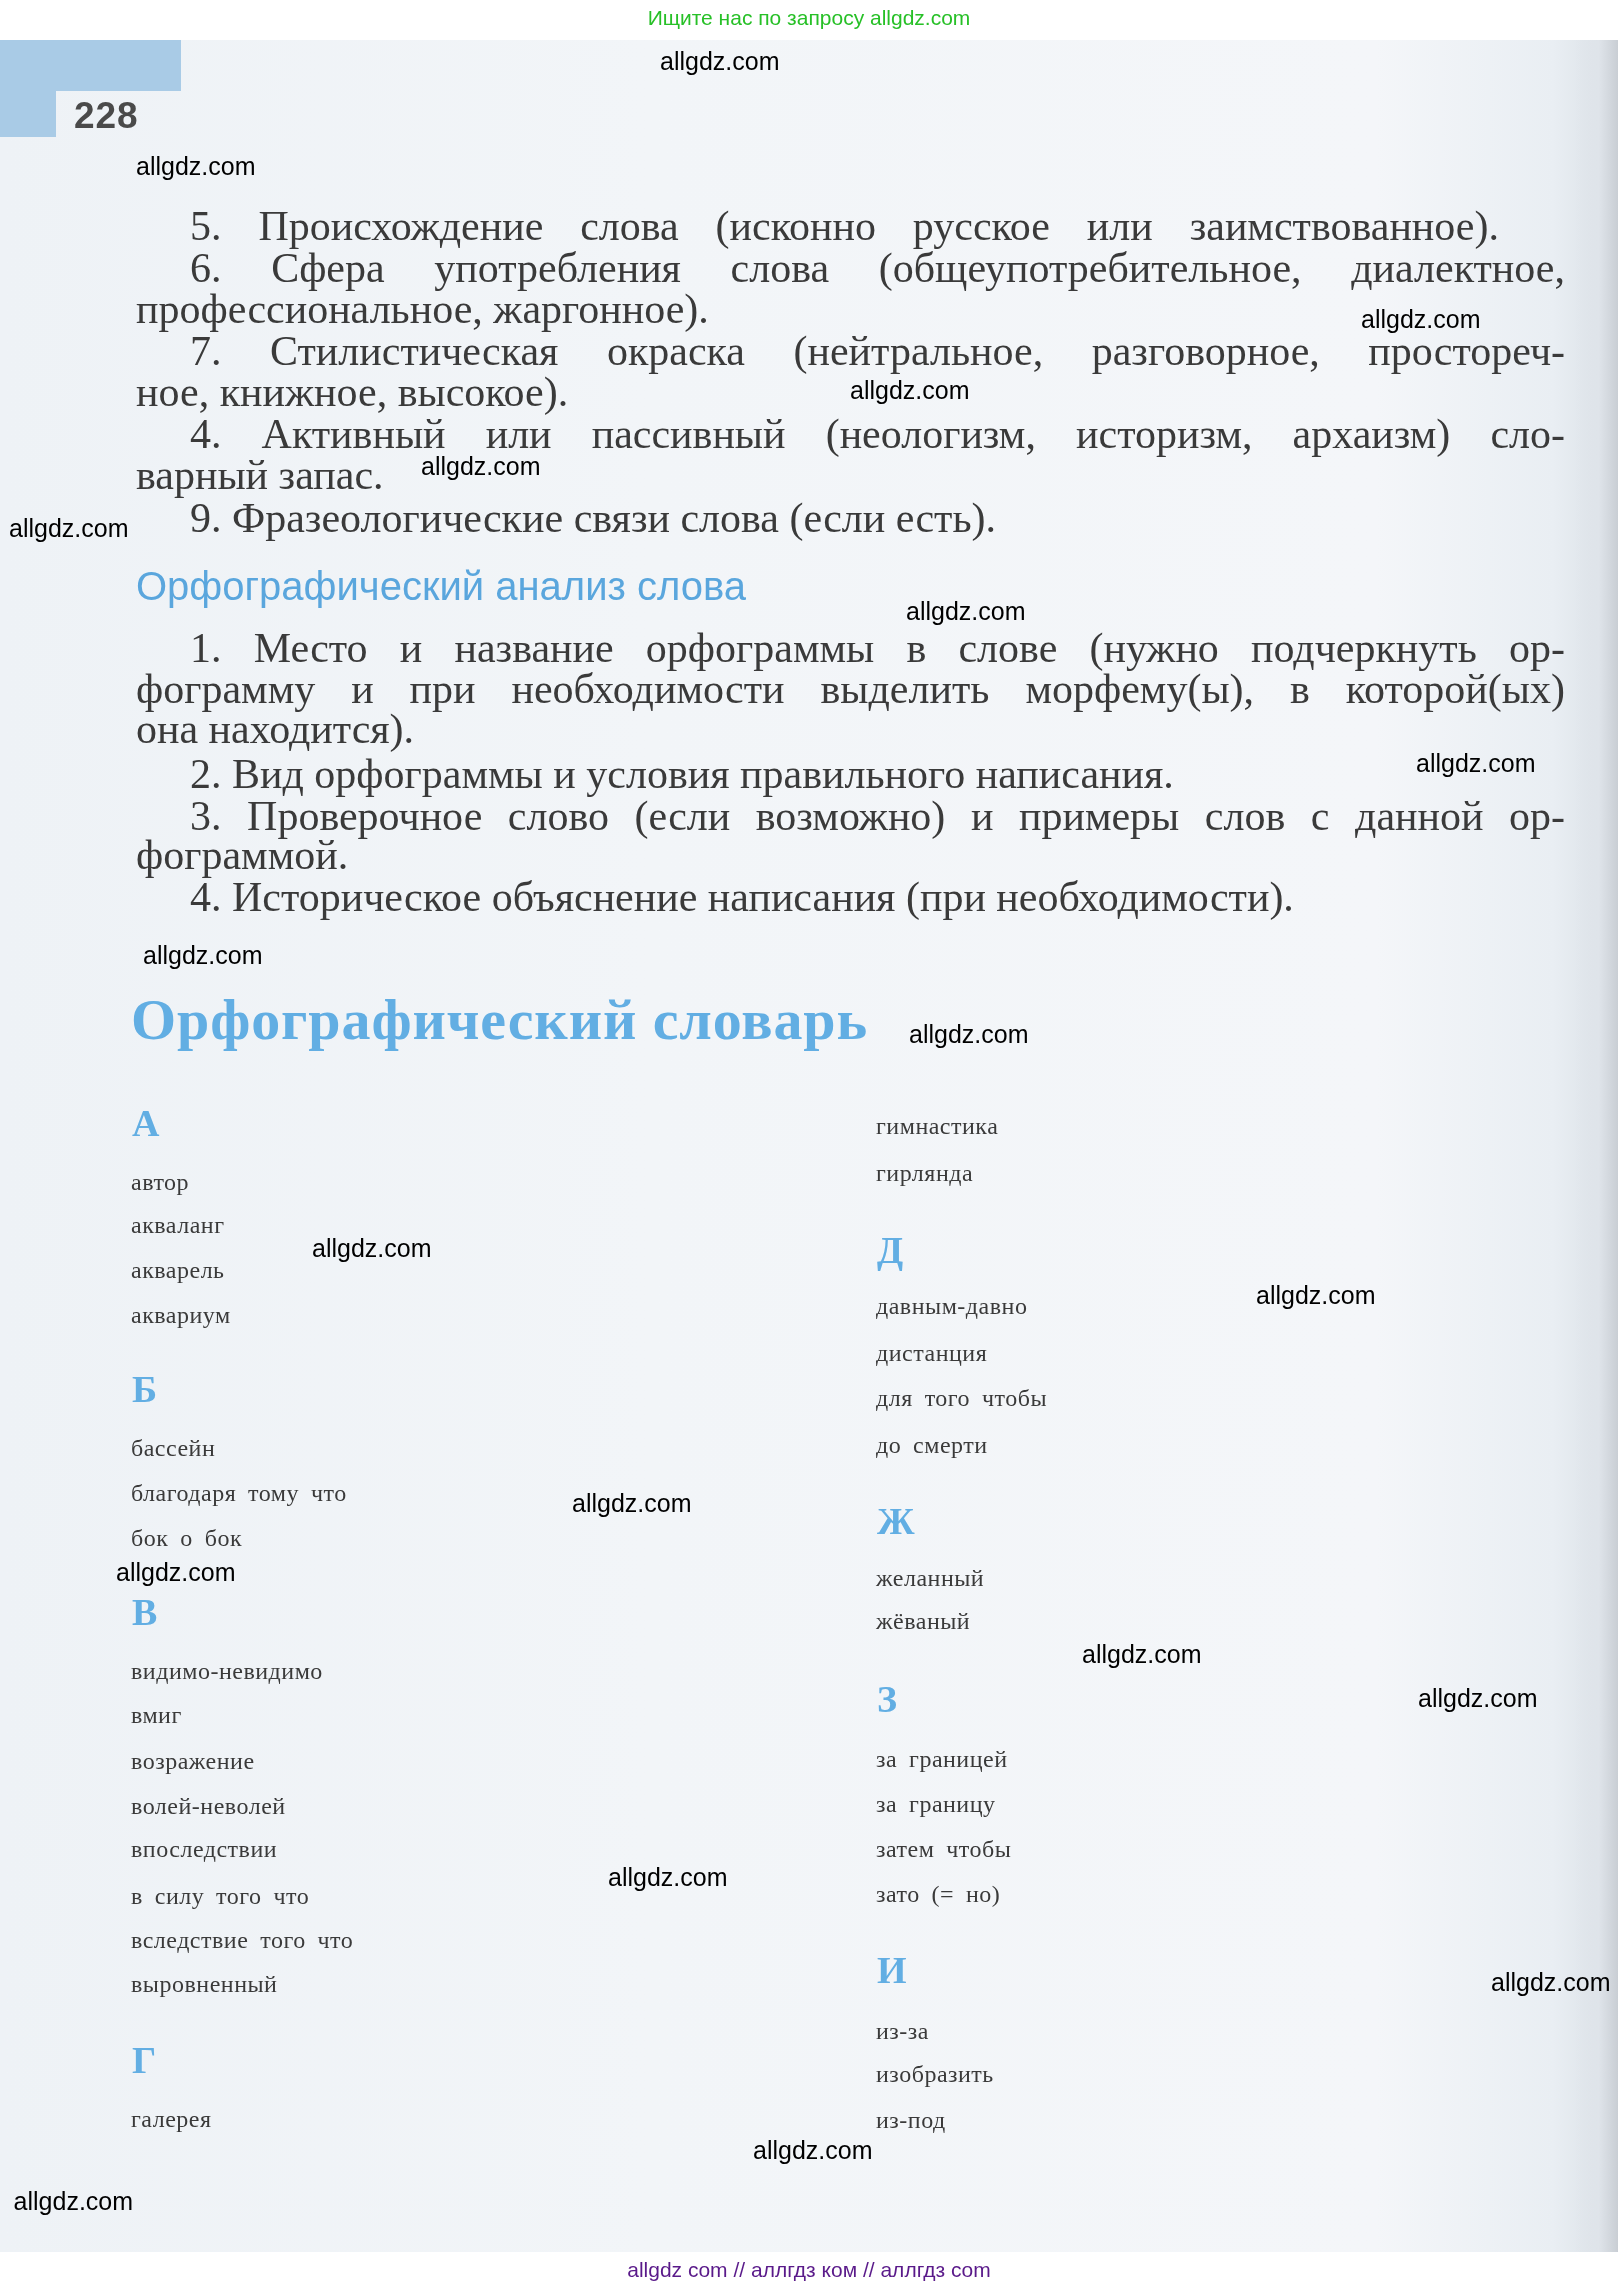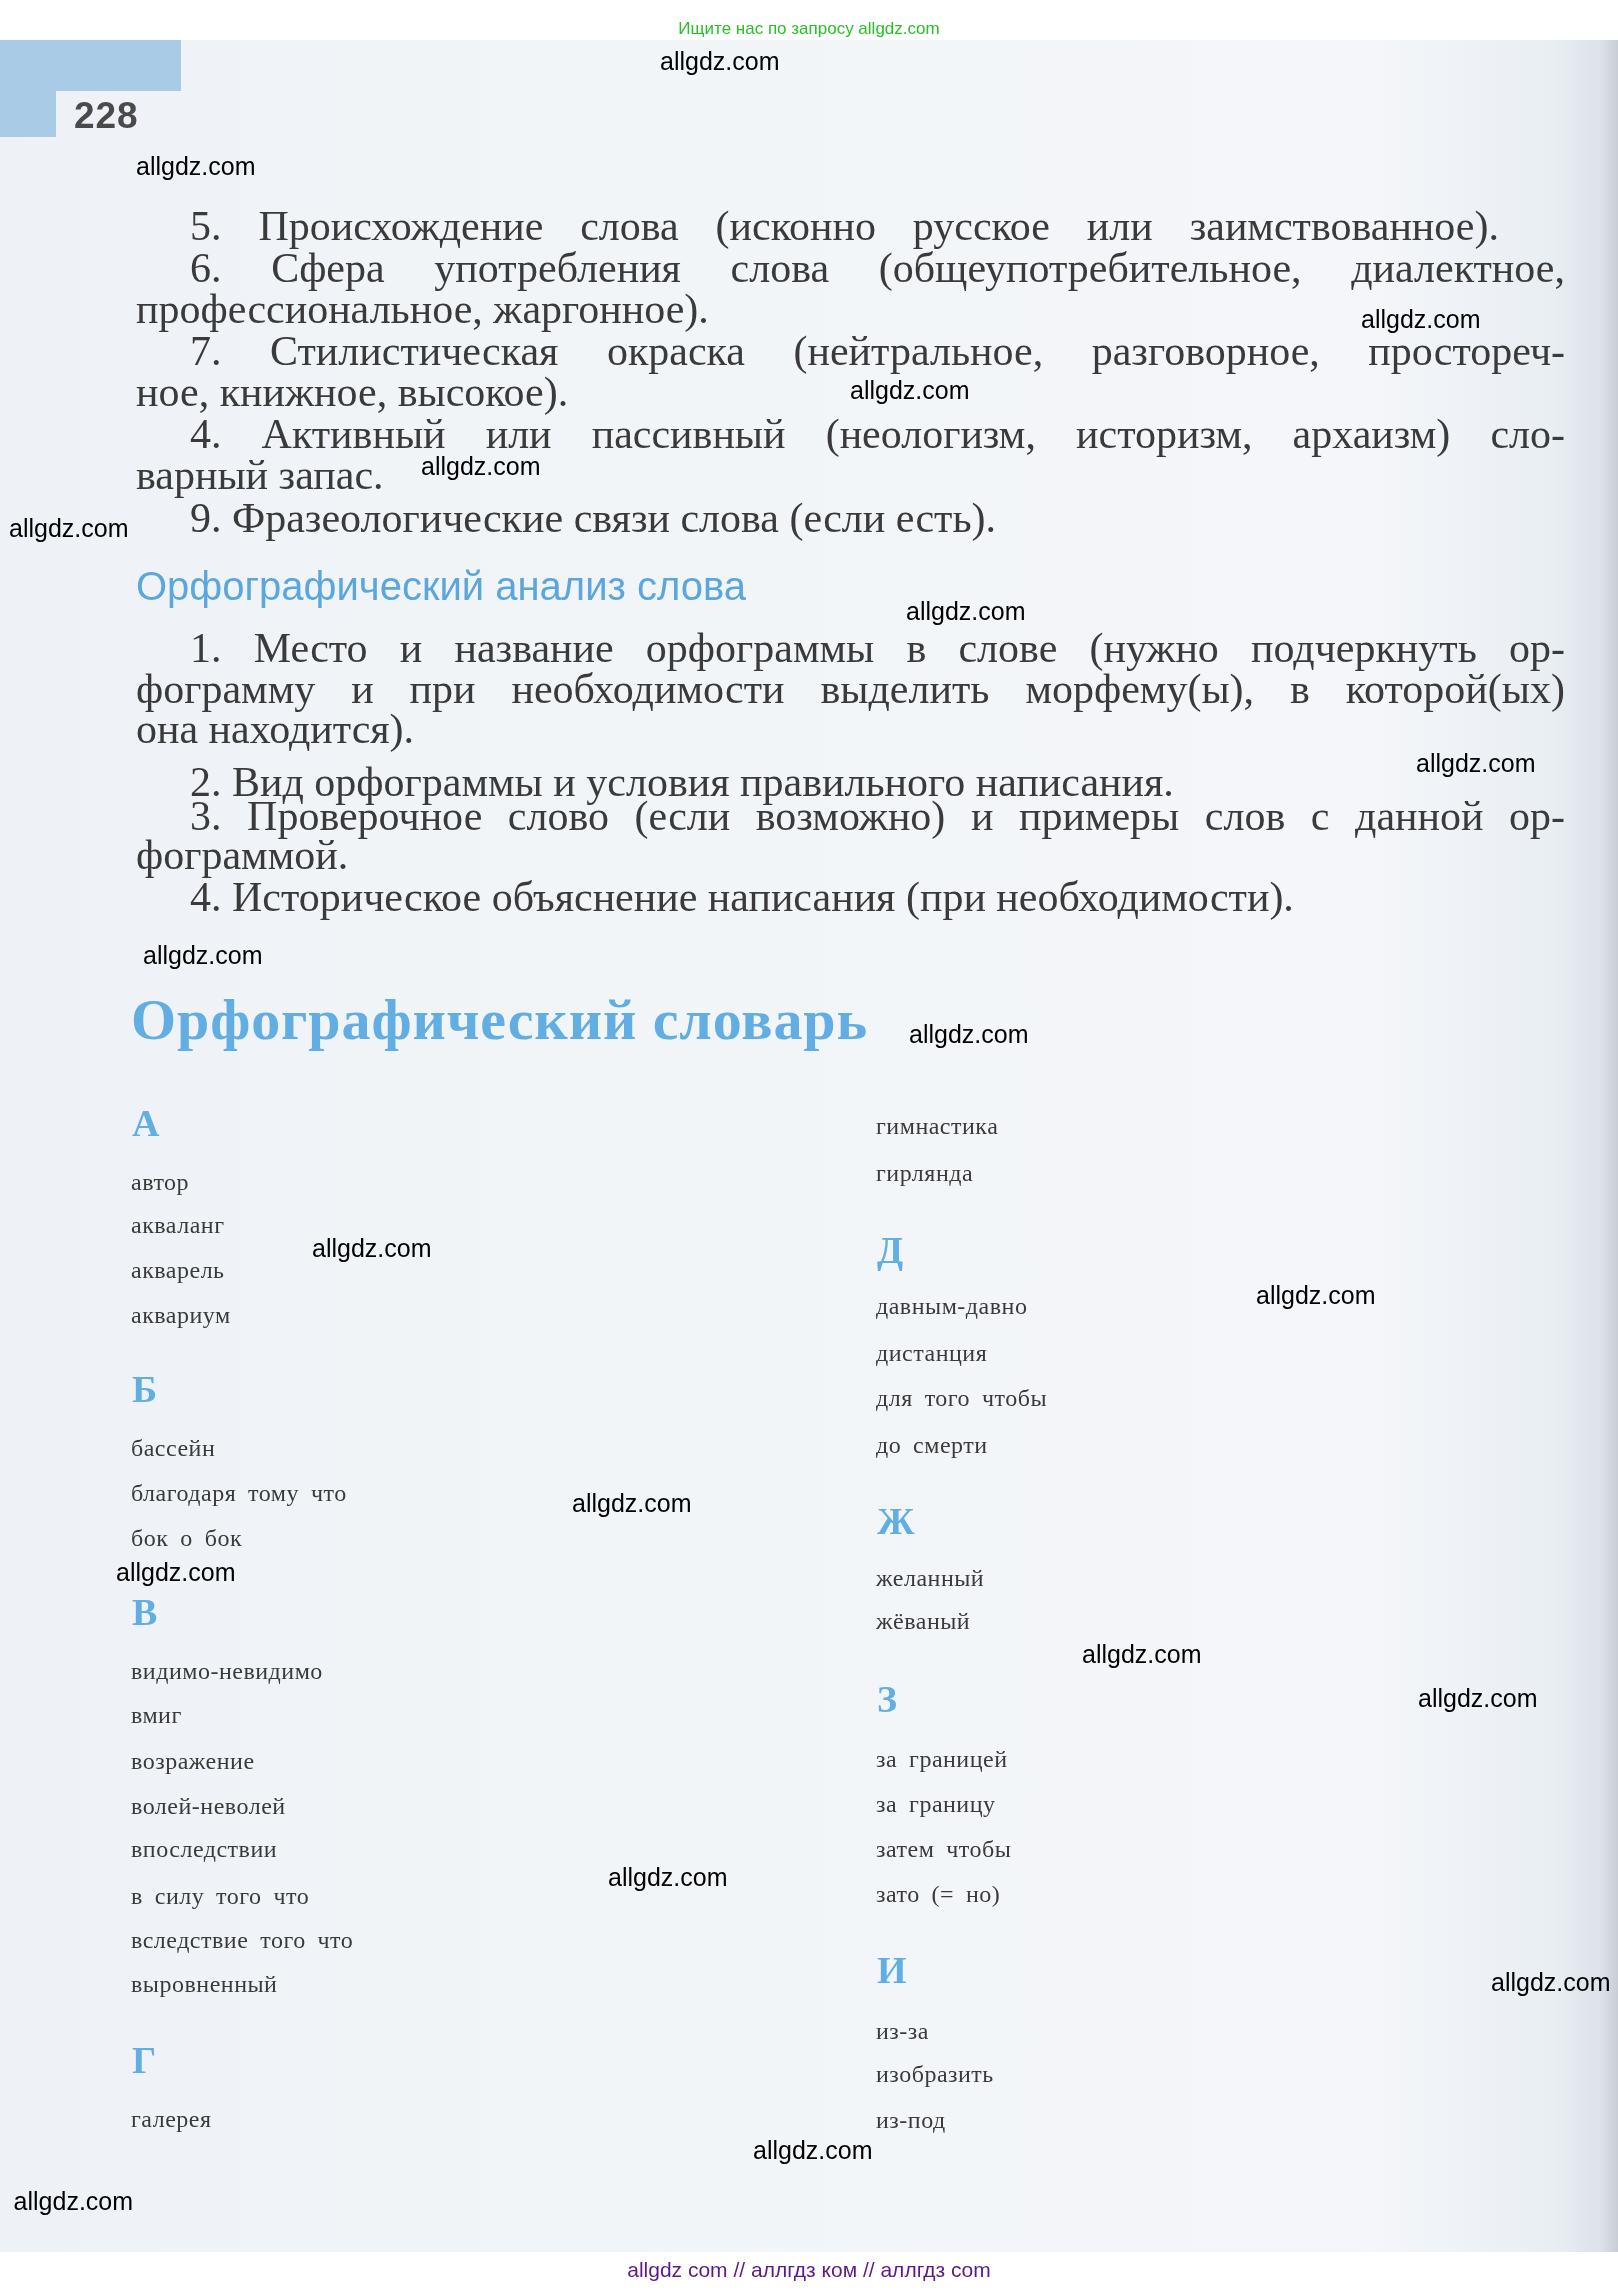--- a/index.html
+++ b/index.html
@@ -5,21 +5,21 @@
   html, body { margin: 0; padding: 0; }
   body {
     width: 1618px; height: 2291px; position: relative; overflow: hidden;
     background: #ffffff;
     font-family: "Liberation Serif", "DejaVu Serif", serif;
   }
   .top-banner {
     position: absolute; left: 0; top: 0; width: 1618px; height: 40px;
     background: #ffffff; text-align: center;
     font-family: "Liberation Sans", "DejaVu Sans", sans-serif;
-    font-size: 17px; line-height: 36px; color: #27c027; margin-top: 11px;
+    font-size: 21px; line-height: 36px; color: #27c027;
   }
   .page {
     position: absolute; left: 0; top: 40px; width: 1618px; height: 2213px;
     background: linear-gradient(90deg, #eef2f6 0%, #f2f5f8 40%, #f4f6f9 85%, #e9eef3 96%, #d9dfe5 100%);
   }
   .page-edge {
     position: absolute; right: 0; top: 40px; width: 43px; height: 2213px;
     background: linear-gradient(90deg, rgba(255,255,255,0) 0%, #dfe4ea 55%, #c9ced4 100%);
   }
   .tab-blue {
@@ -92,21 +92,21 @@
 <div class="line just" style="left:190px; top:331px; width:1375px;">7. Стилистическая окраска (нейтральное, разговорное, простореч-</div>
 <div class="line" style="left:136px; top:372px;">ное, книжное, высокое).</div>
 <div class="line just" style="left:190px; top:414px; width:1375px;">4. Активный или пассивный (неологизм, историзм, архаизм) сло-</div>
 <div class="line" style="left:136px; top:455px;">варный запас.</div>
 <div class="line" style="left:190px; top:498px;">9. Фразеологические связи слова (если есть).</div>
 
 <div class="h-sans" style="left:136px; top:564px;">Орфографический анализ слова</div>
 <div class="line just" style="left:190px; top:628px; width:1375px;">1. Место и название орфограммы в слове (нужно подчеркнуть ор-</div>
 <div class="line just" style="left:136px; top:669px; width:1429px;">фограмму и при необходимости выделить морфему(ы), в которой(ых)</div>
 <div class="line" style="left:136px; top:709px;">она находится).</div>
-<div class="line" style="left:190px; top:754px;margin-top:8px;">2. Вид орфограммы и условия правильного написания.</div>
+<div class="line" style="left:190px; top:754px;">2. Вид орфограммы и условия правильного написания.</div>
 <div class="line just" style="left:190px; top:796px; width:1375px;">3. Проверочное слово (если возможно) и примеры слов с данной ор-</div>
 <div class="line" style="left:136px; top:835px;">фограммой.</div>
 <div class="line" style="left:190px; top:877px;">4. Историческое объяснение написания (при необходимости).</div>
 
 <div class="h-big" style="left:131px; top:988px;">Орфографический словарь</div>
 
 <div class="letter" style="left:132px; top:1102px;">А</div>
 <div class="dict" style="left:131px; top:1161px;">автор</div>
 <div class="dict" style="left:131px; top:1204px;">акваланг</div>
 <div class="dict" style="left:131px; top:1249px;">акварель</div>

